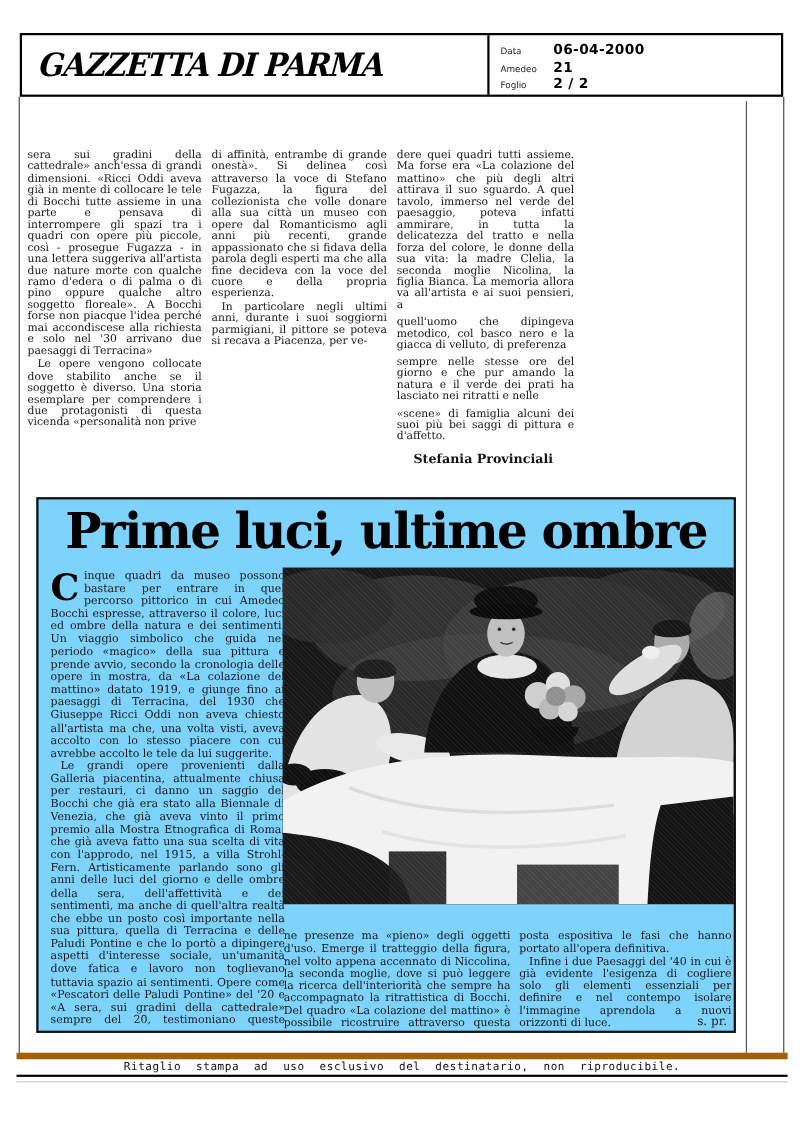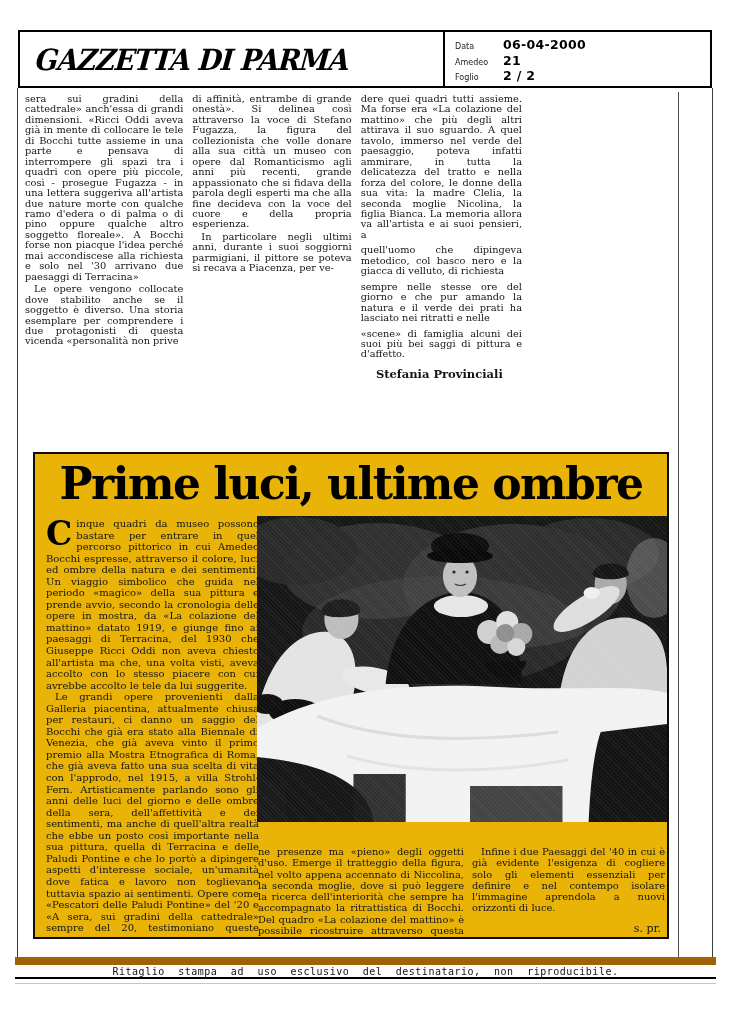--- a/index.html
+++ b/index.html
@@ -39,28 +39,28 @@
   .data-label { width:48px; font-size:8px; color:#222; }
   .data-value { font-size:12.5px; font-weight:600; color:#000; letter-spacing:0.3px; }
 
   
   .top-article { left:25px; top:94px; width:497px; display:flex; gap:9px; }
   .top-col { text-align:justify; }
   .top-col p {
     font-size:9.8px; line-height:10.45px; text-align:justify;
     margin-bottom:2px; text-indent:9px;
   }
-  .top-col p.noindent { text-indent:0; }
+  .top-col p.noindent { text-indent:0;margin-top:43px; }
   .top-col p.gap { margin-top:5px; }
   .byline { font-weight:bold; font-size:11.5px; text-align:center; padding-right:4px; margin-top:7px; }
 
   
   .feature-box {
     left:33px; top:452px; width:636px; height:487px;
-    border:2px solid #0c0c0c; background:#eab308;
+    border:2px solid #0c0c0c; background:#7dd3fc;
   }
   .headline {
     position:absolute; left:0; top:2px; width:100%;
     text-align:center; font-weight:bold; font-size:44px; line-height:56px;
     letter-spacing:-1.5px; color:#000; font-family:"DejaVu Serif", serif;
     transform:scaleY(1.02);
   }
   .feat-left-col { position:absolute; left:11px; top:64px; width:213px; height:416px; overflow:hidden; }
   .feat-left-col p { font-size:10px; line-height:11.55px; text-align:justify; text-indent:9px; }
   .feat-left-col p.first { text-indent:0; }
@@ -85,21 +85,21 @@
   }
   .feat-bl-col { position:absolute; left:223px; top:392px; width:206px; height:90px; overflow:hidden; }
   .feat-br-col { position:absolute; left:437px; top:392px; width:193px; height:90px; overflow:hidden; }
   .feat-bl-col p, .feat-br-col p { font-size:9.9px; line-height:11.3px; text-align:justify; }
   .feat-br-col p.indent { text-indent:9px; }
   .sig { position:absolute; right:4px; bottom:1px; font-weight:normal; font-size:11px; }
 
   
   .footer-strip {
     left:15px; top:957px; width:701px; height:22px;
-    border-top:8px solid #a16207; border-bottom:2px solid #000;
+    border-top:6px solid #a16207; border-bottom:2px solid #000;
     display:flex; align-items:center; justify-content:center;
     font-family:"DejaVu Sans Mono", monospace;
     font-size:10px; letter-spacing:0.5px; word-spacing:7px; color:#111;
     background:#fff;
   }
 </style>
 </head>
 <body>
 
 <div class="abs vline" style="left:17px; top:88px; height:870px;"></div>
@@ -130,21 +130,21 @@
   <div class="top-col" style="width:159px;">
     <p class="noindent">sera sui gradini della cattedrale» anch'essa di grandi dimensioni. «Ricci Oddi aveva già in mente di collocare le tele di Bocchi tutte assieme in una parte e pensava di interrompere gli spazi tra i quadri con opere più piccole, così - prosegue Fugazza - in una lettera suggeriva all'artista due nature morte con qualche ramo d'edera o di palma o di pino oppure qualche altro soggetto floreale». A Bocchi forse non piacque l'idea perché mai accondiscese alla richiesta e solo nel '30 arrivano due paesaggi di Terracina»</p>
     <p>Le opere vengono collocate dove stabilito anche se il soggetto è diverso. Una storia esemplare per comprendere i due protagonisti di questa vicenda «personalità non prive</p>
   </div>
   <div class="top-col" style="width:160px;">
     <p class="noindent">di affinità, entrambe di grande onestà». Si delinea così attraverso la voce di Stefano Fugazza, la figura del collezionista che volle donare alla sua città un museo con opere dal Romanticismo agli anni più recenti, grande appassionato che si fidava della parola degli esperti ma che alla fine decideva con la voce del cuore e della propria esperienza.</p>
     <p>In particolare negli ultimi anni, durante i suoi soggiorni parmigiani, il pittore se poteva si recava a Piacenza, per ve-</p>
   </div>
   <div class="top-col" style="width:162px;">
     <p class="noindent">dere quei quadri tutti assieme. Ma forse era «La colazione del mattino» che più degli altri attirava il suo sguardo. A quel tavolo, immerso nel verde del paesaggio, poteva infatti ammirare, in tutta la delicatezza del tratto e nella forza del colore, le donne della sua vita: la madre Clelia, la seconda moglie Nicolina, la figlia Bianca. La memoria allora va all'artista e ai suoi pensieri, a</p>
-    <p class="noindent gap">quell'uomo che dipingeva metodico, col basco nero e la giacca di velluto, di richiesta</p>
+    <p class="noindent gap">quell'uomo che dipingeva metodico, col basco nero e la giacca di velluto, di preferenza</p>
     <p class="noindent gap">sempre nelle stesse ore del giorno e che pur amando la natura e il verde dei prati ha lasciato nei ritratti e nelle</p>
     <p class="noindent gap">«scene» di famiglia alcuni dei suoi più bei saggi di pittura e d'affetto.</p>
     <div class="byline">Stefania Provinciali</div>
   </div>
 </div>
 
 <div class="abs feature-box">
   <div class="headline">Prime luci, ultime ombre</div>
 
   <div class="feat-left-col">
@@ -204,20 +204,21 @@
     </svg>
     <div class="halftone"></div>
   </div>
 
 
   <div class="feat-bl-col">
     <p>ne presenze ma «pieno» degli oggetti d'uso. Emerge il tratteggio della figura, nel volto appena accennato di Niccolina, la seconda moglie, dove si può leggere la ricerca dell'interiorità che sempre ha accompagnato la ritrattistica di Bocchi. Del quadro «La colazione del mattino» è possibile ricostruire attraverso questa pro-</p>
   </div>
 
   <div class="feat-br-col">
+    <p>posta espositiva le fasi che hanno portato all'opera definitiva.</p>
     <p class="indent">Infine i due Paesaggi del '40 in cui è già evidente l'esigenza di cogliere solo gli elementi essenziali per definire e nel contempo isolare l'immagine aprendola a nuovi orizzonti di luce.</p>
     <div class="sig">s. pr.</div>
   </div>
 </div>
 
 <div class="abs footer-strip">
   <span>Ritaglio stampa ad uso esclusivo del destinatario, non riproducibile.</span>
 </div>
 <div class="abs grayline" style="left:15px; top:983px; width:701px;"></div>
 

